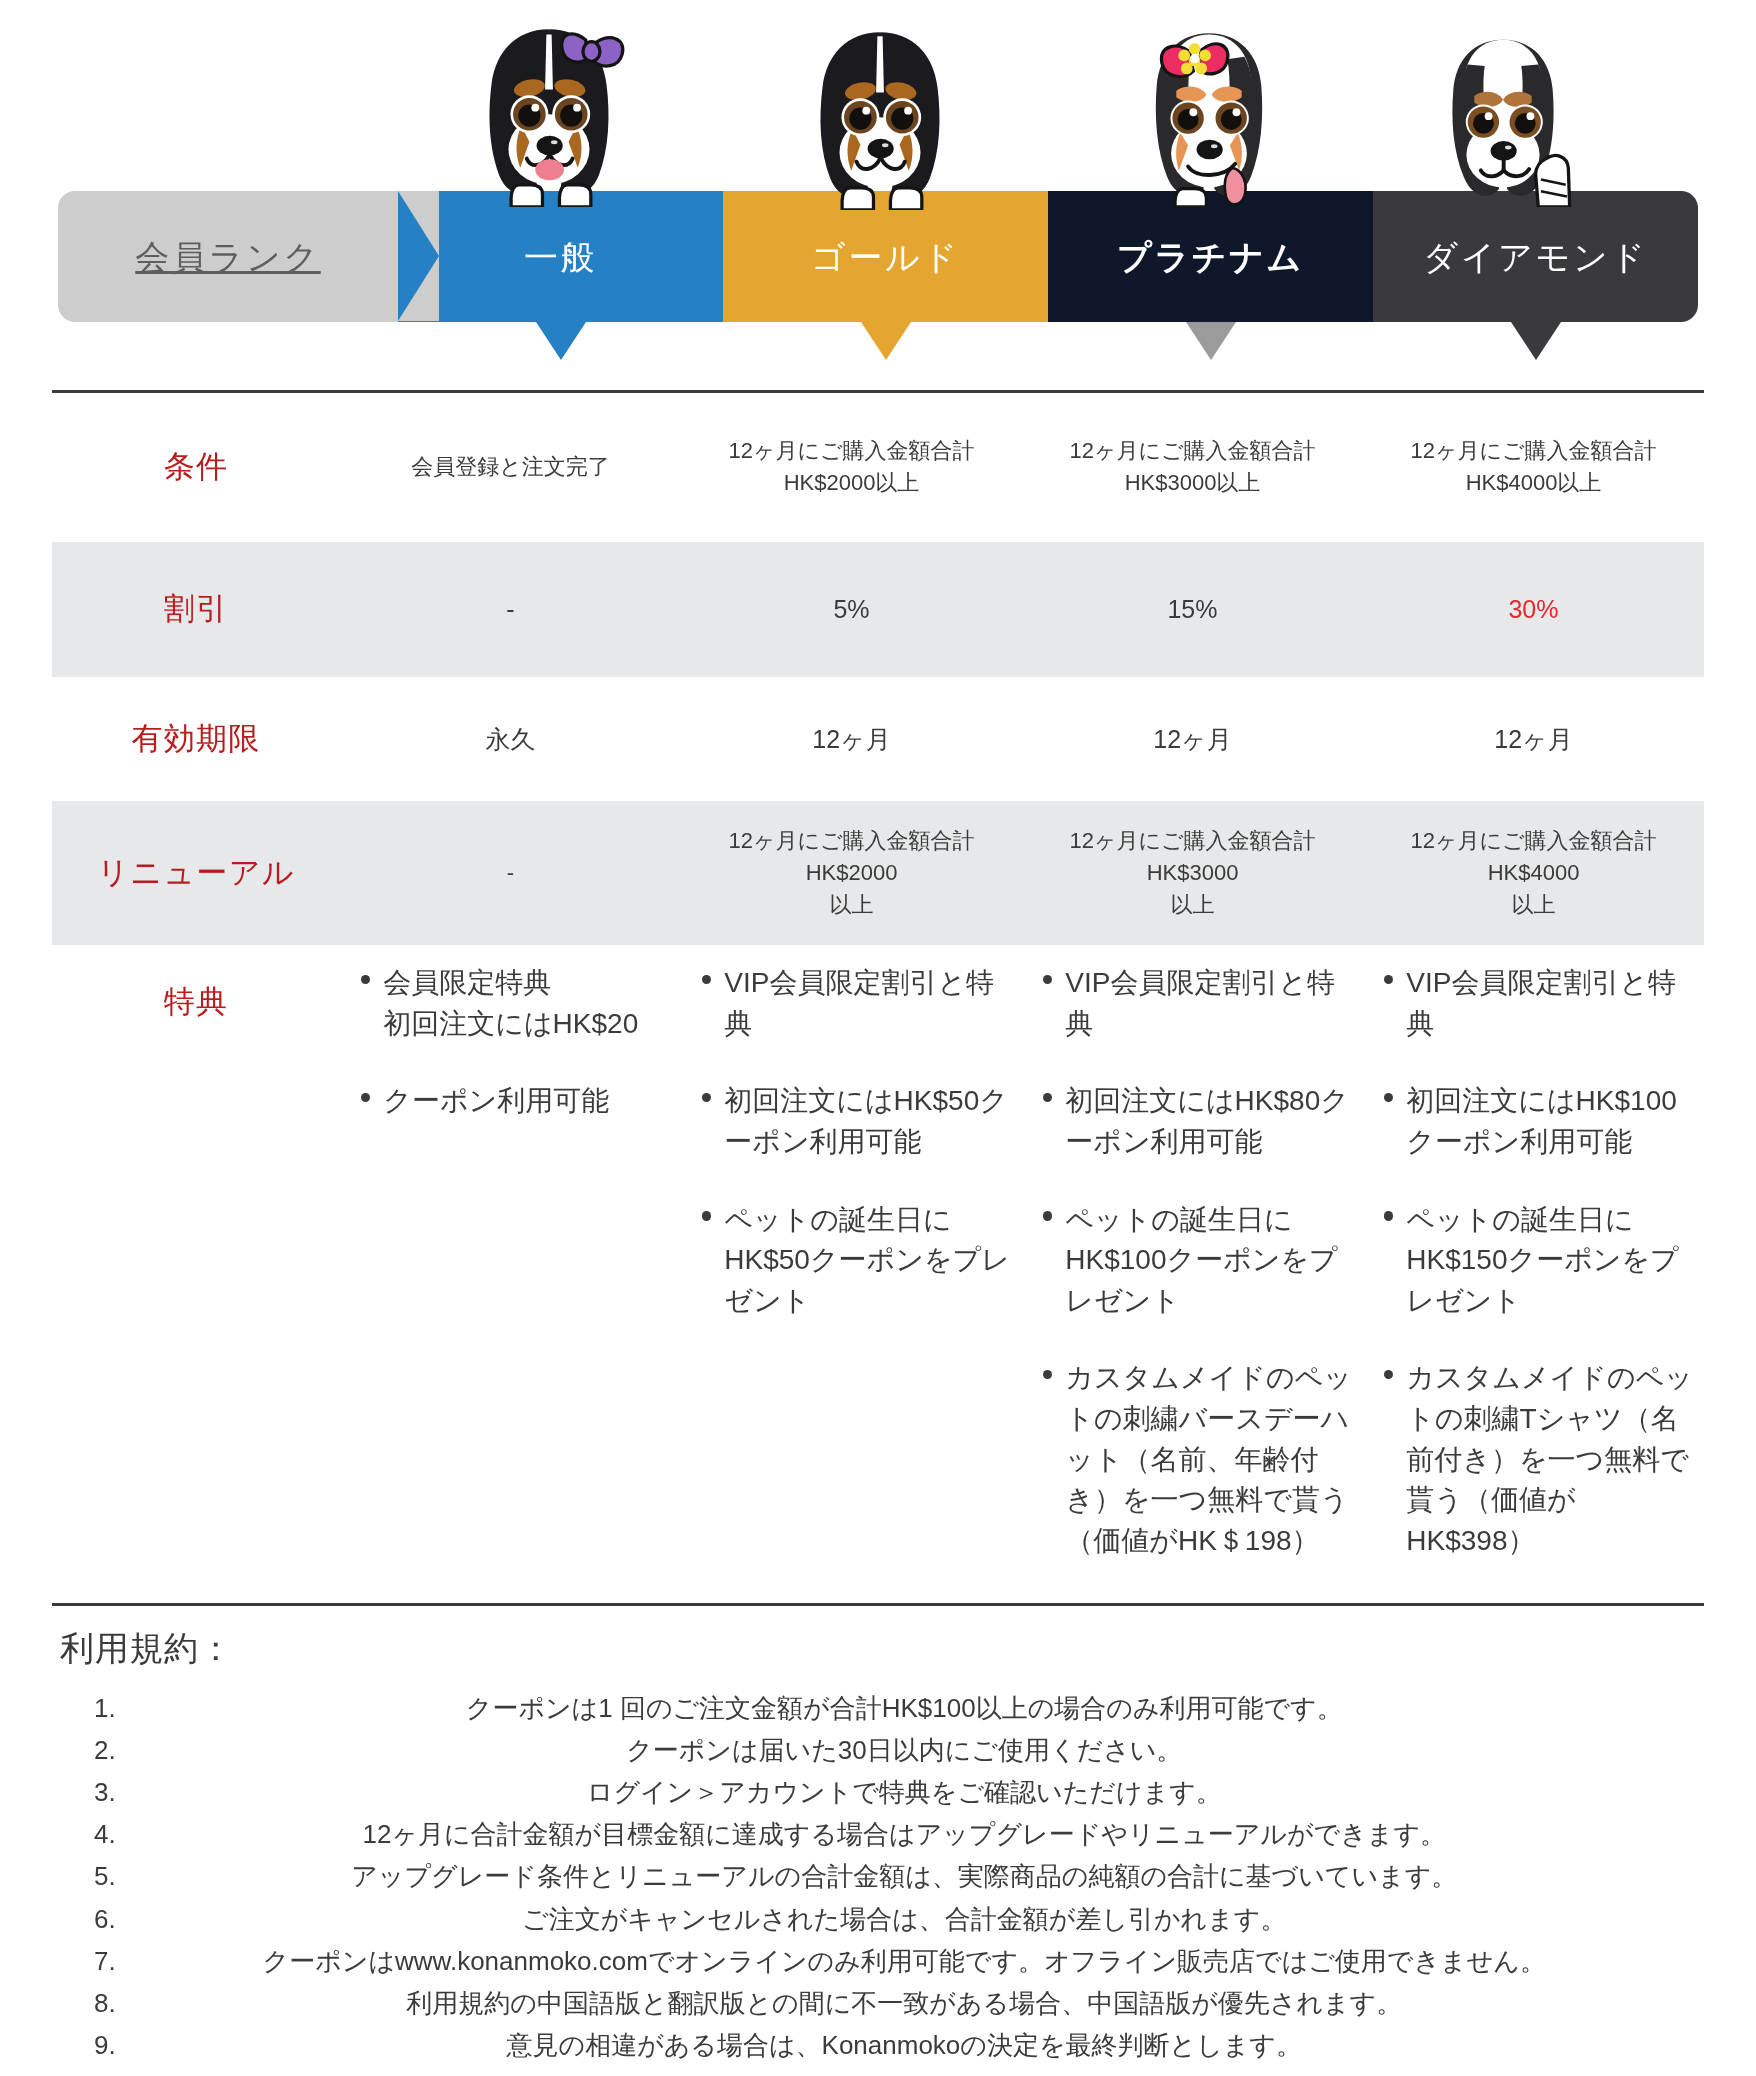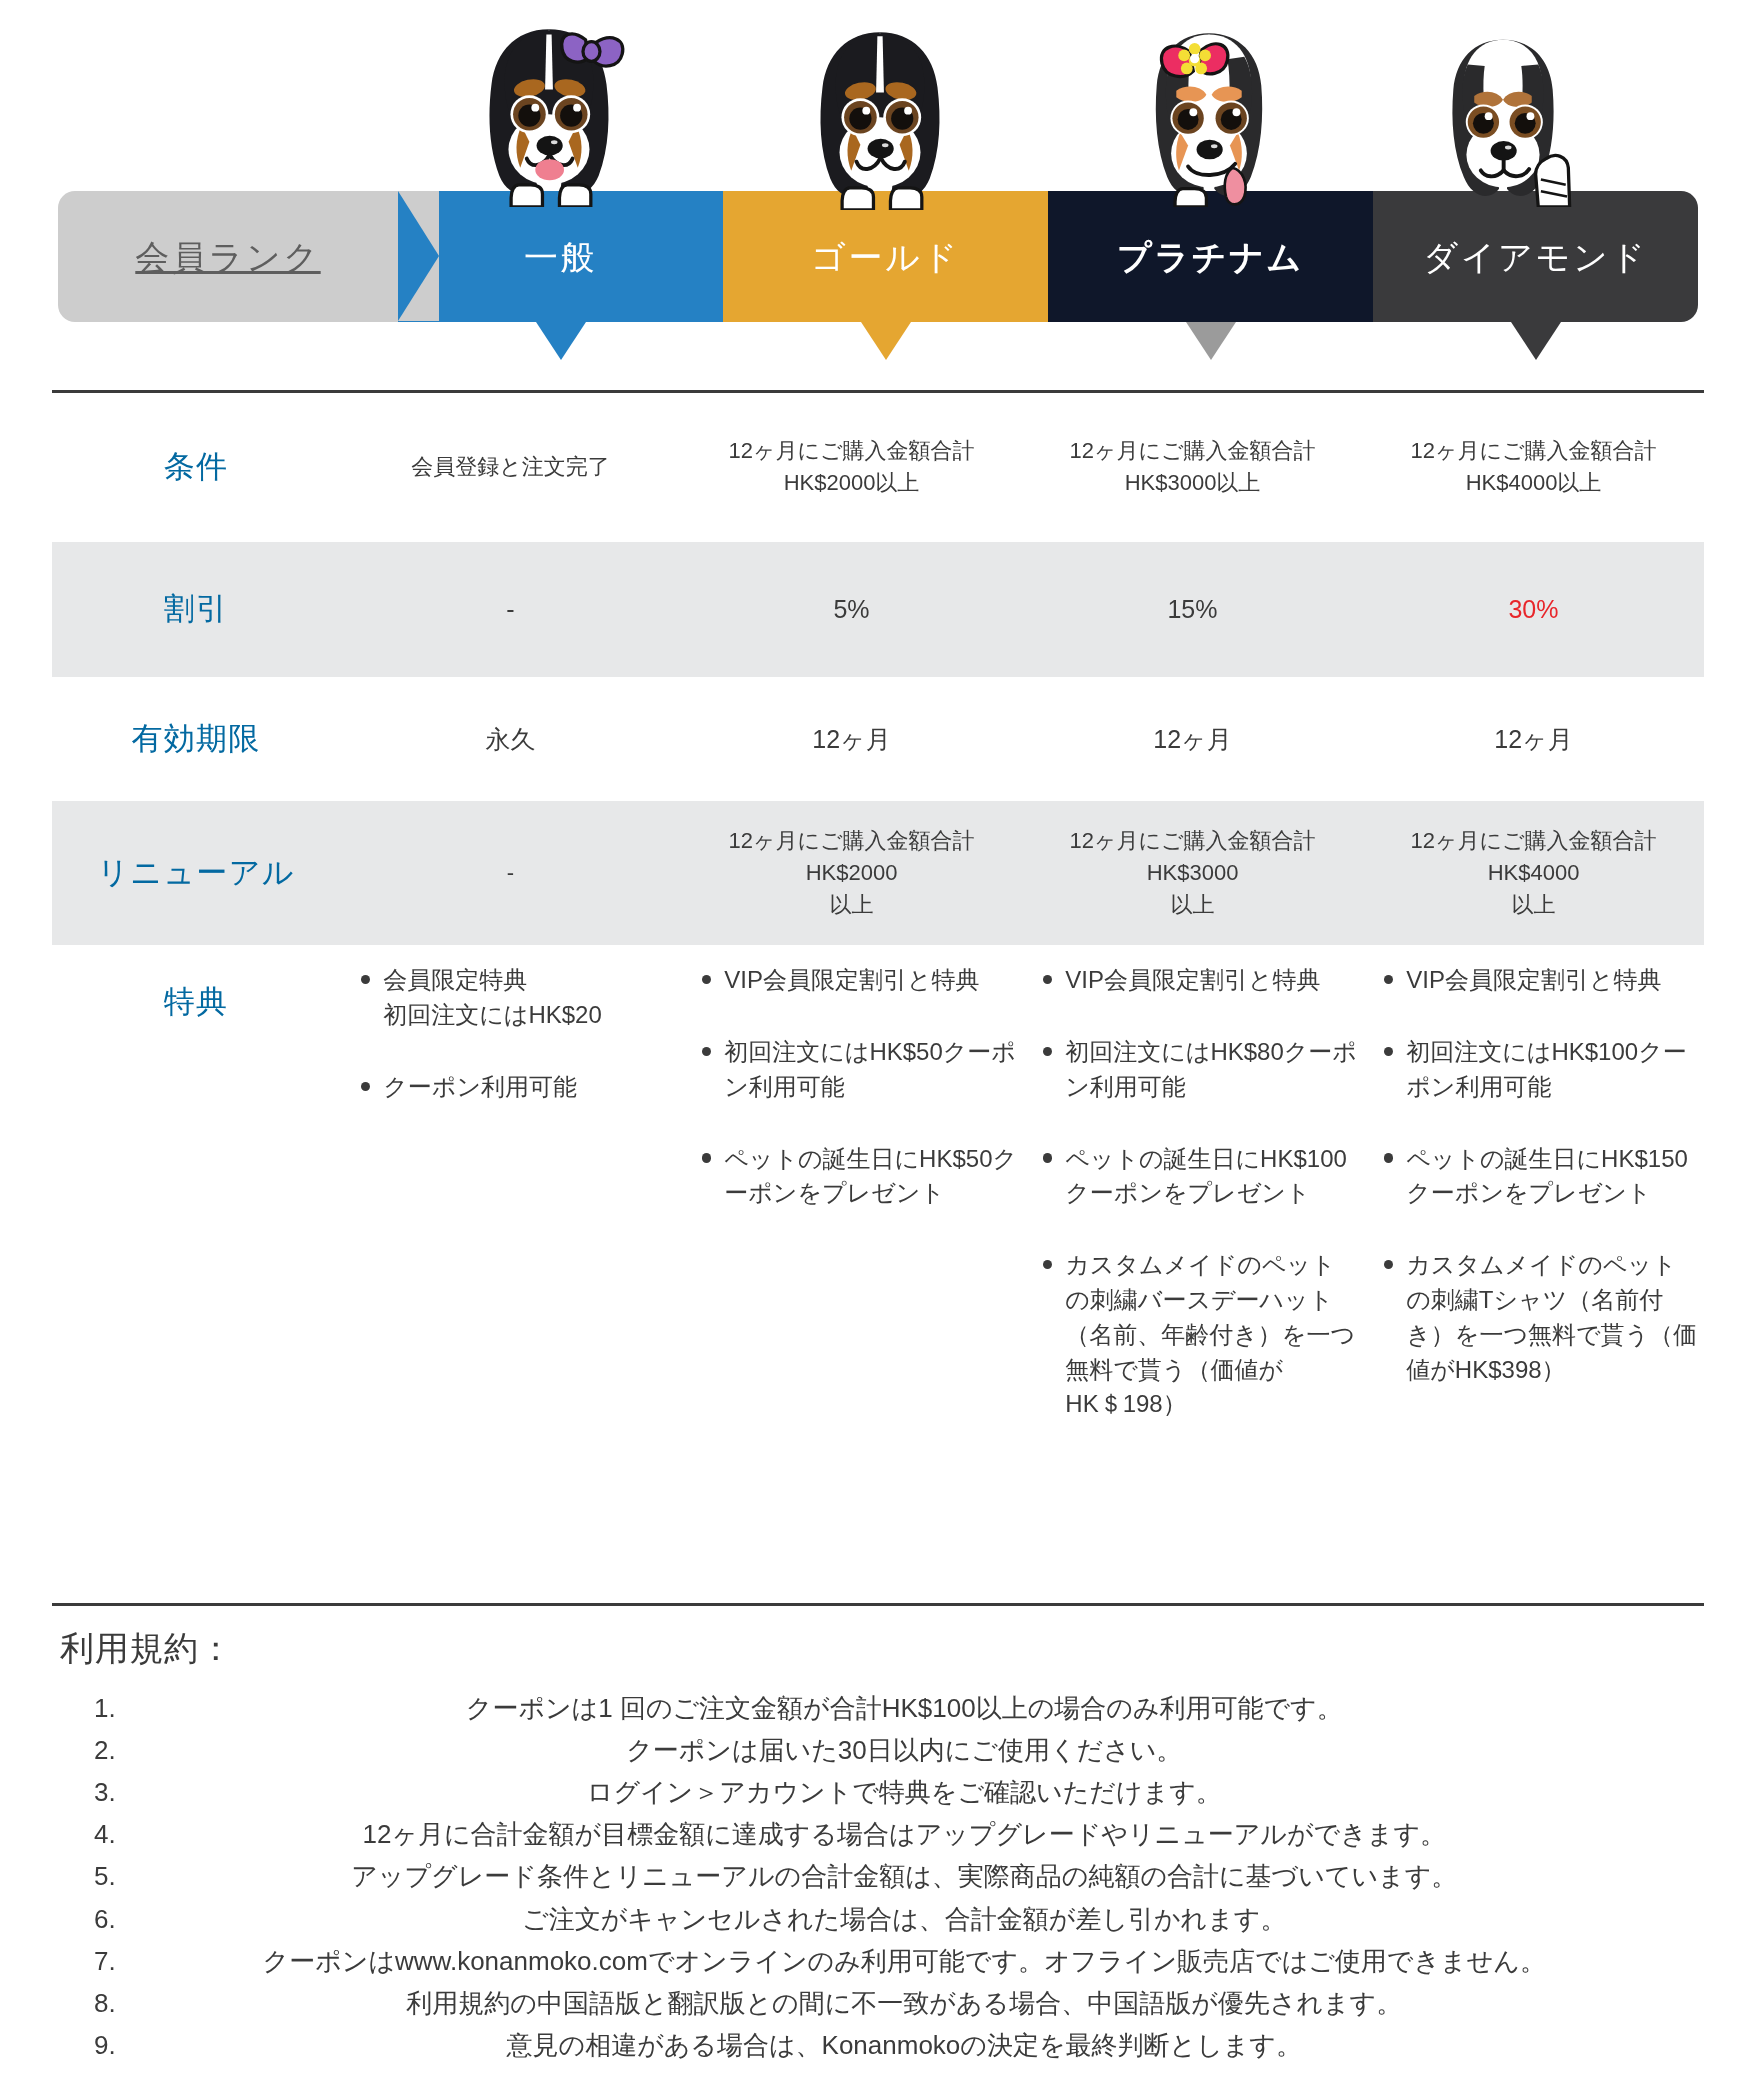--- a/index.html
+++ b/index.html
@@ -141,35 +141,35 @@
     box-sizing: border-box;
     padding: 0 9.2px;
     text-align: center;
     font-size: 25px;
     line-height: 1.45;
     color: #3b3b3b;
   }
   .cell.rowlabel {
     width: 288px;
     font-size: 31px;
-    color: #0369a1;
+    color: #b91c1c;
     letter-spacing: 1.3px;
   }
   .cell.data { width: 341px; }
 
   .cell.small { font-size: 22px; }
   .cell.accent { color: #e8262b; }
 
   
   .trow.benefits { align-items: flex-start; }
   .cell.benefits {
     width: 341px;
     text-align: left;
     padding: 0 3.9px 0 18.3px;
-    font-size: 24px;
+    font-size: 28px;
     line-height: 1.45;
   }
   .cell.rowlabel.benefits-label {
     align-self: flex-start;
     padding-top: 17px;
     text-align: center;
   }
   ul.blist {
     list-style: none;
     margin: 0;

